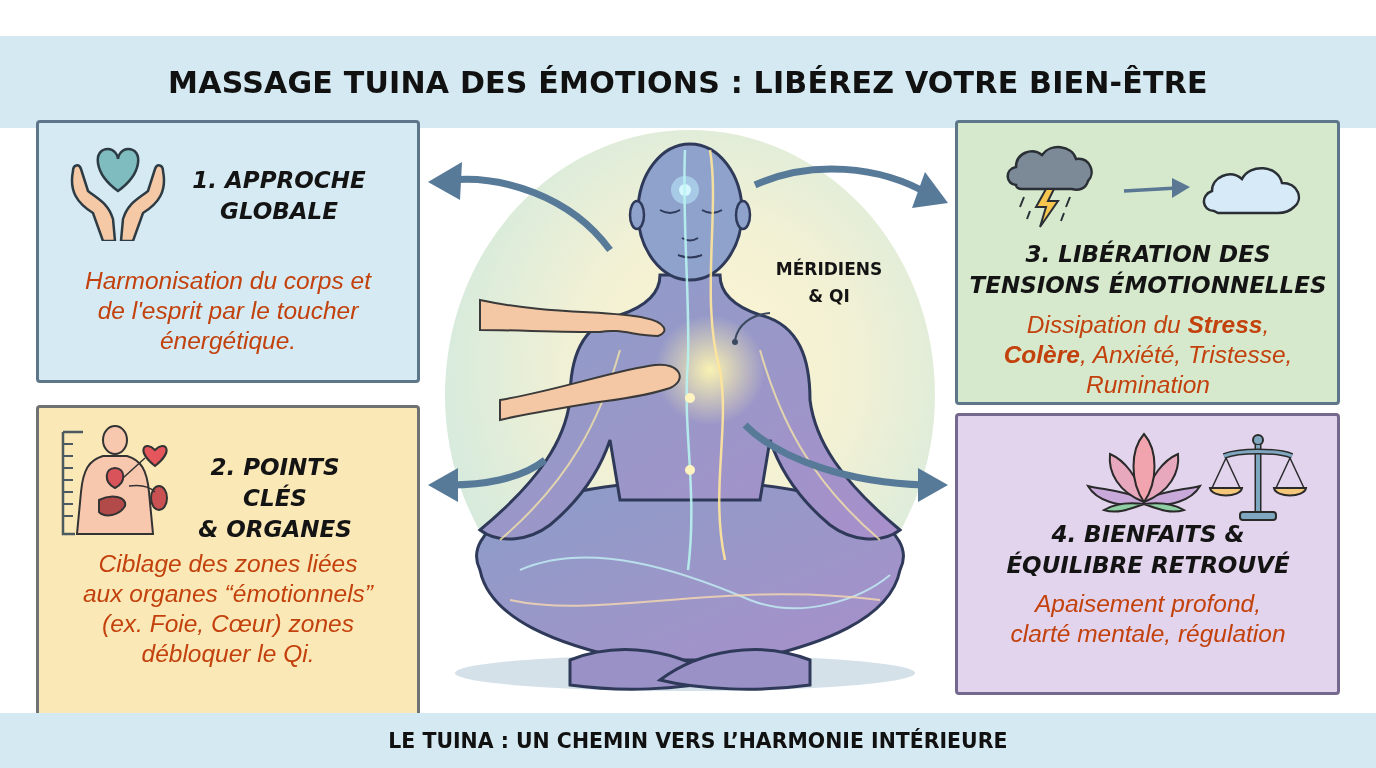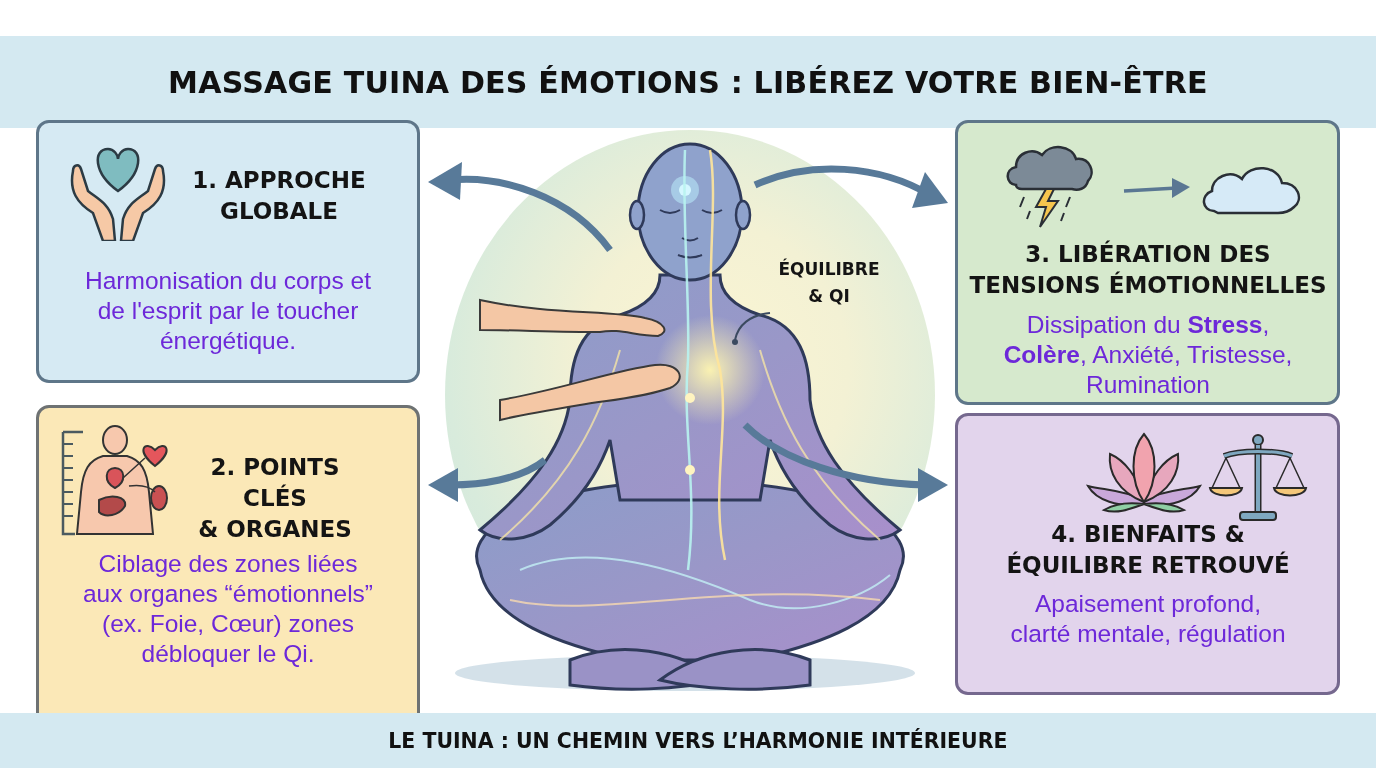--- a/index.html
+++ b/index.html
@@ -7,23 +7,23 @@
     body { background: #ffffff; font-family: "DejaVu Sans", sans-serif; position: relative; color: #141414; }
 
     .header { position: absolute; left: 0; top: 0; width: 1376px; height: 92px; background: #d4e9f1;
       display: flex; align-items: center; justify-content: center; margin-top: 36px; }
     .header h1 { font-family: "DejaVu Sans", sans-serif; font-weight: 900; font-size: 31px; letter-spacing: 0.2px; color: #111; transform: scaleX(0.97); }
 
     .footer { position: absolute; left: 0; top: 713px; width: 1376px; height: 55px; background: #d4e9f1;
       display: flex; align-items: center; justify-content: center; padding-left: 20px; }
     .footer span { font-weight: 700; font-size: 22px; color: #111; transform: scaleX(0.93); }
 
-    .card { position: absolute; border-radius: 13px; border: 3px solid #5d7085; }
+    .card { position: absolute; border-radius: 4px; border: 3px solid #5d7085; font-style: italic; }
     .card .title { position: absolute; font-weight: 800; font-size: 23px; line-height: 31px; text-align: center; color: #141414; }
-    .card .desc { position: absolute; font-family: "Liberation Sans", sans-serif; font-size: 24.5px; line-height: 30px; text-align: center; color: #6d28d9; }
+    .card .desc { position: absolute; font-family: "Liberation Sans", sans-serif; font-size: 24.5px; line-height: 30px; text-align: center; color: #c2410c; }
     .card .desc b { font-weight: 700; }
 
     #card1 { left: 36px; top: 120px; width: 384px; height: 263px; background: #d6eaf3; border-color: #5e7689; }
     #card2 { left: 36px; top: 405px; width: 384px; height: 344px; background: #fbe8b7; border-color: #6e7273; }
     #card3 { left: 955px; top: 120px; width: 385px; height: 285px; background: #d6e9cd; border-color: #5e7689; }
     #card4 { left: 955px; top: 413px; width: 385px; height: 282px; background: #e2d4ec; border-color: #75688e; }
 
     .icon { position: absolute; }
 
     .center { position: absolute; left: 420px; top: 100px; width: 540px; height: 610px; }
@@ -88,21 +88,21 @@
     <path d="M190 150 C150 95 80 75 30 80" stroke="#587a99" stroke-width="7" fill="none"></path>
     <polygon points="8,82 42,62 40,100" fill="#587a99"></polygon>
     <path d="M335 85 C390 60 460 65 510 95" stroke="#587a99" stroke-width="7" fill="none"></path>
     <polygon points="528,103 492,108 505,72" fill="#587a99"></polygon>
     <path d="M125 360 C100 380 60 385 30 385" stroke="#587a99" stroke-width="7" fill="none"></path>
     <polygon points="8,385 38,368 38,402" fill="#587a99"></polygon>
     <path d="M325 325 C360 360 430 383 505 385" stroke="#587a99" stroke-width="7" fill="none"></path>
     <polygon points="528,385 498,368 498,402" fill="#587a99"></polygon>
   </svg>
   <div class="meridian-label">
-    <div>ÉQUILIBRE</div>
+    <div>MÉRIDIENS</div>
     <div>&amp; QI</div>
   </div>
 </div>
 
 <div class="card" id="card1">
   <svg class="icon" style="left:24px;top:18px" width="110" height="100" viewBox="0 0 110 100">
     <path d="M55 50 C30 32 30 8 45 8 C51 8 55 14 55 18 C55 14 59 8 65 8 C80 8 80 32 55 50 Z" fill="#7fbcc0" stroke="#2c3b44" stroke-width="2.5"></path>
     <path d="M10 30 C6 50 14 62 30 72 L40 100 L52 100 L50 78 C45 62 35 58 25 50 L18 28 C16 22 10 24 10 30 Z" fill="#f6c9a6" stroke="#2c3b44" stroke-width="2.5"></path>
     <path d="M100 30 C104 50 96 62 80 72 L70 100 L58 100 L60 78 C65 62 75 58 85 50 L92 28 C94 22 100 24 100 30 Z" fill="#f6c9a6" stroke="#2c3b44" stroke-width="2.5"></path>
   </svg>

